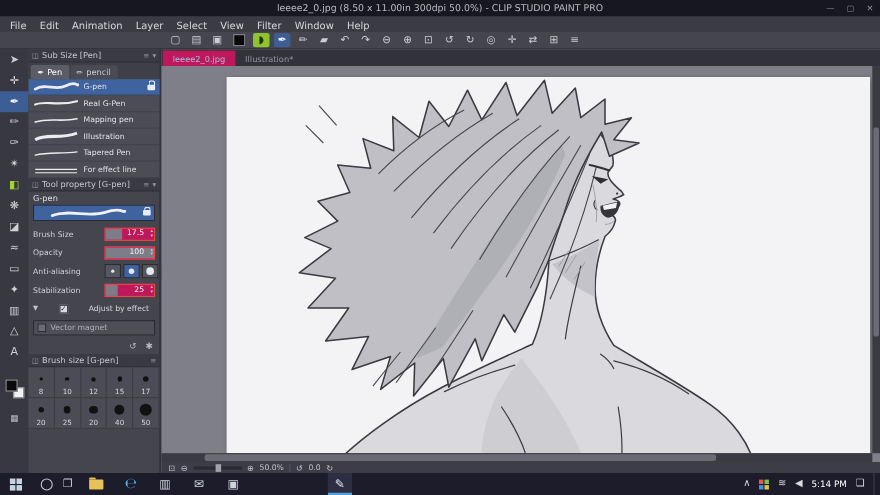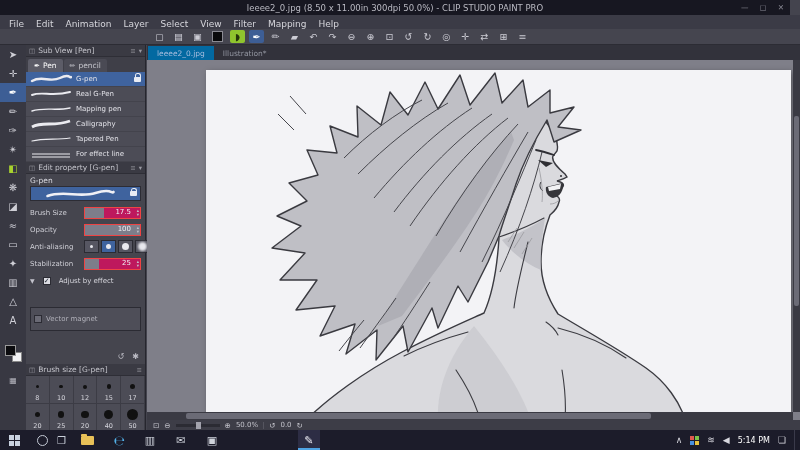--- a/index.html
+++ b/index.html
@@ -1,21 +1,21 @@
 <!DOCTYPE html>
 <html><head>
 <meta charset="utf-8">
 <style>
 *{margin:0;padding:0;box-sizing:border-box}
 html,body{width:800px;height:450px;overflow:hidden;background:#000;
   font-family:"DejaVu Sans","Liberation Sans",sans-serif;-webkit-font-smoothing:antialiased}
 .app{position:relative;width:800px;height:450px;background:#44444e;overflow:hidden}
 
 
-.titlebar{position:absolute;top:0;left:0;right:10px;height:15px;background:#171721;
+.titlebar{position:absolute;top:0;left:0;right:0;height:15px;background:#171721;
   display:flex;align-items:center;justify-content:center;color:#b9b9c2;font-size:8.5px}
 .wc{position:absolute;right:6px;top:0;height:15px;display:flex;gap:11px;align-items:center;color:#8a8a95;font-size:7.5px}
 .menubar{position:absolute;top:15px;left:0;right:0;height:14px;background:#3b3b46;
   display:flex;align-items:flex-end;padding-left:3px;color:#d6d6dc;font-size:9px}
 .mi{padding:0 6px;cursor:default}
 .toolbar{position:absolute;top:29px;left:0;right:0;height:16px;background:#45454f;
   display:flex;align-items:center;padding-left:152px;gap:4px;border-bottom:1px solid #2c2c34}
 .tbi{width:15px;height:13px;display:flex;align-items:center;justify-content:center;
   color:#ccccd4;font-size:9.5px;border-radius:2px;flex:none}
 .tbi.active{background:#3d5e95;color:#fff}
@@ -58,55 +58,55 @@
 .lock{position:relative;width:7px;height:5px;background:#e8ecf4;border-radius:1px;margin-left:auto;flex:none}
 .lock::before{content:"";position:absolute;left:1px;top:-3.5px;width:3.5px;height:3.5px;
   border:1px solid #e8ecf4;border-bottom:none;border-radius:2.5px 2.5px 0 0}
 
 
 .tp-name{font-size:7.5px;color:#dfdfe6;padding:2px 4px 1px}
 .tp-preview{margin:0 4px;height:15px;background:#3f639e;border:1px solid #2c2c34;
   display:flex;align-items:center;padding:0 3px;gap:3px}
 .tp-preview svg{flex:1;height:12px;min-width:0}
 .tp-rows{padding:3px 4px 0}
-.tp-row{height:17px;display:flex;align-items:center;gap:8px}
+.tp-row{height:17px;display:flex;align-items:center;gap:19px}
 .tp-label{font-size:7px;color:#cfcfd6;width:46px;flex:none;white-space:nowrap;overflow:hidden}
 .vbox{position:relative;flex:1;height:12px;background:#be185d;border:1px solid #ef4444;display:flex;align-items:flex-start;overflow:hidden}
 .vfill{position:absolute;left:0;top:0;bottom:0;background:#7d7d8a}
 .f35{width:35%}.f100{width:100%}.f25{width:25%}
 .vval{position:relative;margin-left:auto;font-size:7px;color:#f0f0f4;padding-right:9px}
 .spin{position:absolute;right:1px;top:0;bottom:0;display:flex;flex-direction:column;justify-content:center;
   font-size:4.5px;color:#c3c3cc;line-height:4px}
 .aa{display:flex;gap:2px;flex:1}
 .aab{width:15px;height:13px;background:#565662;border:1px solid #2b2b33;display:flex;align-items:center;justify-content:center}
 .aab.sel{background:#3f639e}
 .aadot{border-radius:50%;background:#e8e8ee;display:block}
 .aa0{width:3px;height:3px}.aa1{width:5px;height:5px}.aa2{width:7px;height:7px;filter:blur(.4px)}.aa3{width:9px;height:9px;filter:blur(.9px)}
 .caret{font-size:6px;color:#c3c3cc}
 .cb{width:8px;height:8px;background:#dcdce2;border:1px solid #2b2b33;font-size:7px;line-height:7px;color:#1d2530;text-align:center;flex:none}
 .cb.empty{background:#6a6a75}
 .cbl{font-size:7px;color:#d6d6dd}
-.vm{margin:18px 4px;height:24px;border:1px solid #2b2b33;background:#4e4e58;display:flex;align-items:center;gap:4px;padding:0 3px;color:#b0b0b9;font-size:7px}
+.vm{margin:2px 4px;height:14px;border:1px solid #2b2b33;background:#4e4e58;display:flex;align-items:center;gap:4px;padding:0 3px;color:#b0b0b9;font-size:7px}
 .tp-foot{display:flex;justify-content:flex-end;gap:8px;padding:3px 6px;color:#b9b9c2;font-size:8px}
 
 
 .bs-grid{display:grid;grid-template-columns:repeat(5,1fr);grid-auto-rows:28px;background:#4c4c56}
 .bs-cell{border-right:1px solid #3c3c45;border-bottom:1px solid #3c3c45;display:flex;flex-direction:column;align-items:center;padding:2px 0 1px}
 .dotwrap{flex:1;display:flex;align-items:center;justify-content:center}
 .dot{border-radius:50%;background:#111;display:block}
 .d0{width:3px;height:3px}.d1{width:3.5px;height:3.5px}.d2{width:4px;height:4px}.d3{width:4.5px;height:4.5px}
 .d4{width:5px;height:5px}.d5{width:5.5px;height:5.5px}.d6{width:6.5px;height:6.5px}.d7{width:7.5px;height:7.5px}
 .d8{width:9px;height:9px}.d9{width:11px;height:11px}
 .bs-num{font-size:6.5px;color:#d6d6dd;line-height:7px}
 
 
 .canvas-col{position:absolute;left:147px;top:0;right:0;height:385px;background:#7f7f89}
 .doc-tabs{position:absolute;top:0;left:0;right:0;height:15px;background:#32323b;display:flex;align-items:flex-end;padding-left:1px}
 .doc-tab{height:14px;display:flex;align-items:center;padding:0 9px;font-size:7.5px;white-space:nowrap}
-.doc-tab.active{background:#0369a1;color:#a9bedf}
+.doc-tab.active{background:#be185d;color:#a9bedf}
 .doc-tab.inactive{color:#9295a0}
 .viewport{position:absolute;top:15px;left:0;right:7px;height:352px;background:#7f7f89;overflow:hidden}
 .page{position:absolute;left:59px;top:10px;width:585px;height:342px;background:#f3f3f6;box-shadow:2px 2px 6px rgba(0,0,0,.35)}
 .page svg{display:block;width:100%;height:100%}
 .vscroll{position:absolute;right:0;top:15px;width:7px;height:352px;background:#3a3a43}
 .vthumb{position:absolute;left:1px;right:1px;top:16%;height:54%;background:#6b6b76;border-radius:2px}
 .hscroll{position:absolute;left:0;right:7px;top:367px;height:8px;background:#3a3a43}
 .hthumb{position:absolute;top:1px;bottom:1px;left:6%;width:72%;background:#6b6b76;border-radius:2px}
 .cstatus{position:absolute;left:0;right:0;top:375px;height:10px;background:#3d3d47;display:flex;align-items:center;gap:5px;padding:0 6px;font-size:7px;color:#c3c3cb}
 .cs-ic{font-size:7.5px}
@@ -149,21 +149,21 @@
   </div>
 
   <div class="menubar">
     <span class="mi">File</span>
     <span class="mi">Edit</span>
     <span class="mi">Animation</span>
     <span class="mi">Layer</span>
     <span class="mi">Select</span>
     <span class="mi">View</span>
     <span class="mi">Filter</span>
-    <span class="mi">Mapping</span>
+    <span class="mi">Window</span>
     <span class="mi">Help</span>
   </div>
 
   <div class="toolbar">
     <span class="tbi">▢</span>
     <span class="tbi">▤</span>
     <span class="tbi">▣</span>
     <span class="swatch"></span>
     <span class="tbi green">◗</span>
     <span class="tbi active">✒</span>
@@ -208,21 +208,21 @@
         </div>
         <span class="sw-ic">▦</span>
       </div>
     </div>
 
     <div class="panels">
 
       <div class="panel">
         <div class="panel-h">
           <span class="ph-ic">◫</span>
-          <span class="ph-title">Sub View [Pen]</span>
+          <span class="ph-title">Sub Size [Pen]</span>
           <span class="ph-ic">≡</span>
           <span class="ph-ic">▾</span>
         </div>
         <div class="st-tabs">
           <span class="st-tab active">
             <span class="ti">✒</span>
             <span>Pen</span>
           </span>
           <span class="st-tab">
             <span class="ti">✏</span>
@@ -246,41 +246,41 @@
           <div class="pen-row">
             <svg viewBox="0 0 42 10">
                 <path d="M2 7 C14 3 26 7 40 4" stroke="#ebebf0" stroke-width="1.4" fill="none" stroke-linecap="round"></path>
               </svg>
             <span class="pl">Mapping pen</span>
           </div>
           <div class="pen-row">
             <svg viewBox="0 0 42 10">
                 <path d="M2 8 C12 2 24 8 40 2" stroke="#ebebf0" stroke-width="2.8" fill="none"></path>
               </svg>
-            <span class="pl">Calligraphy</span>
+            <span class="pl">Illustration</span>
           </div>
           <div class="pen-row">
             <svg viewBox="0 0 42 10">
                 <path d="M2 7 C14 4 26 6 40 4" stroke="#ebebf0" stroke-width="1.2" fill="none" stroke-linecap="round"></path>
               </svg>
             <span class="pl">Tapered Pen</span>
           </div>
           <div class="pen-row">
             <svg viewBox="0 0 42 10">
                 <path d="M2 5 L40 5 M2 8 L40 8" stroke="#ebebf0" stroke-width="1" fill="none"></path>
               </svg>
             <span class="pl">For effect line</span>
           </div>
         </div>
       </div>
 
       <div class="panel">
         <div class="panel-h">
           <span class="ph-ic">◫</span>
-          <span class="ph-title">Edit property [G-pen]</span>
+          <span class="ph-title">Tool property [G-pen]</span>
           <span class="ph-ic">≡</span>
           <span class="ph-ic">▾</span>
         </div>
         <div class="tp-name">G-pen</div>
         <div class="tp-preview">
           <svg viewBox="0 0 70 12">
               <path d="M2 8 C18 2 34 10 50 5 S66 6 68 4" stroke="#f0f0f5" stroke-width="2.6" fill="none" stroke-linecap="round"></path>
             </svg>
           <span class="lock"></span>
         </div>

